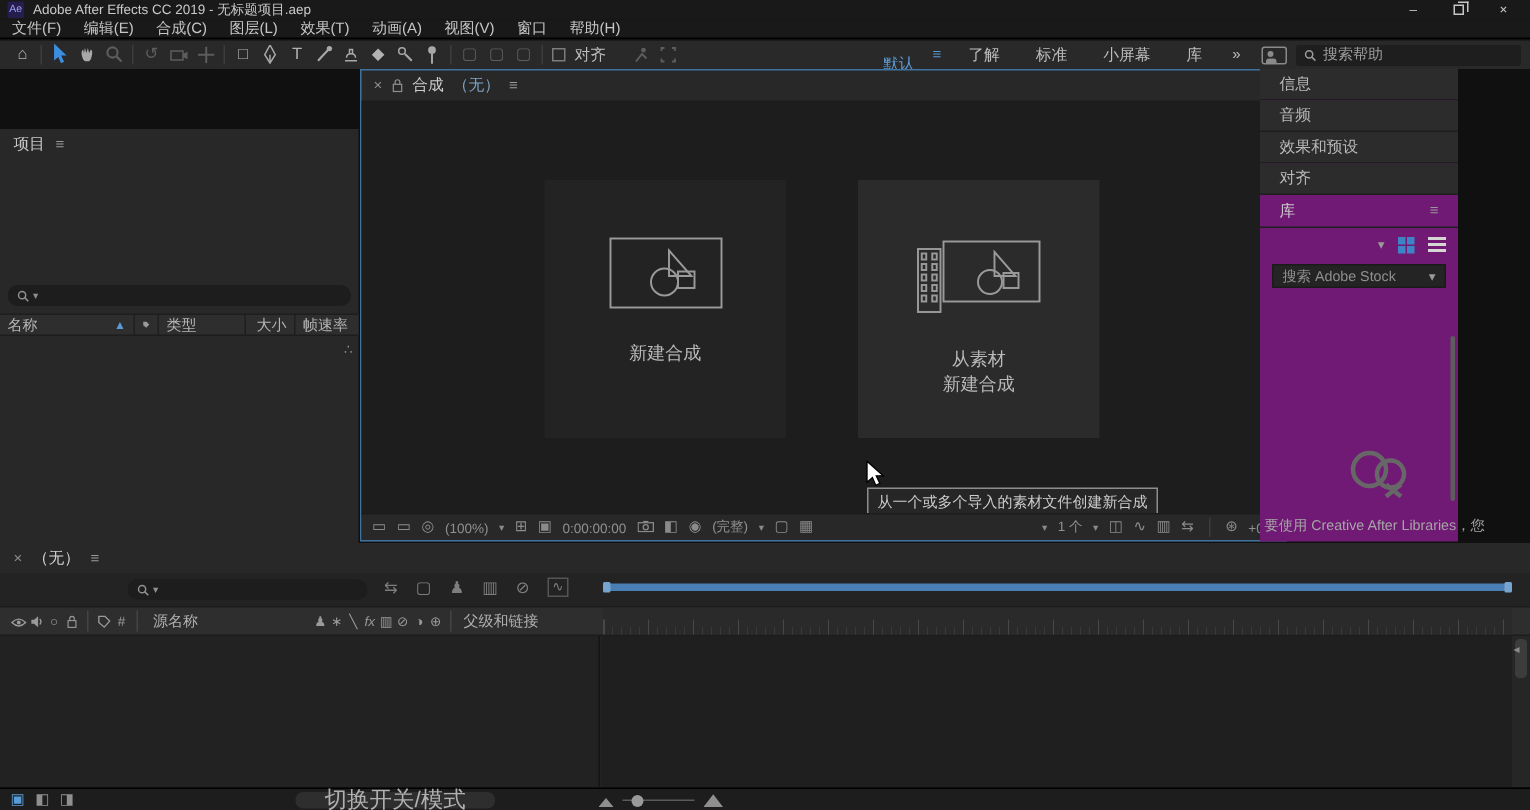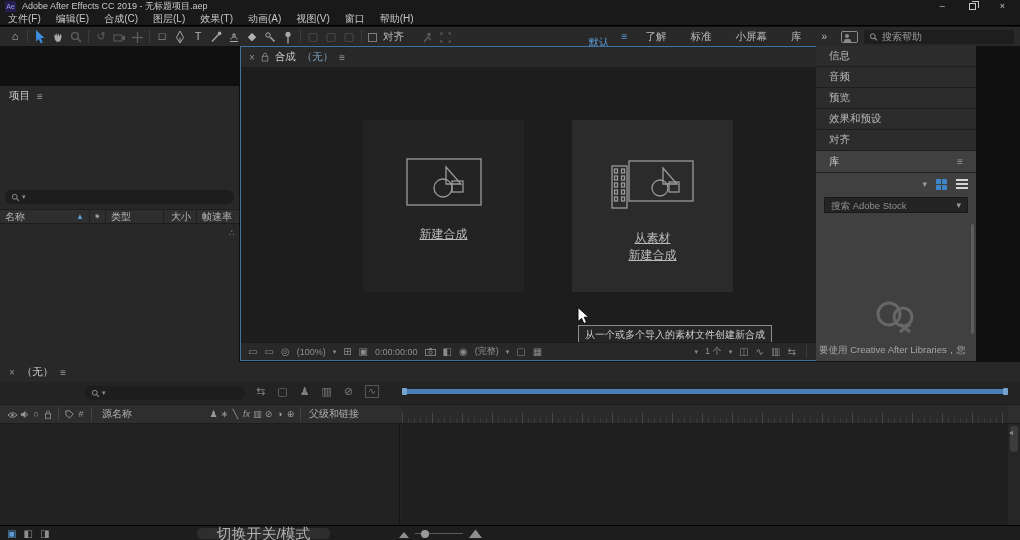--- a/index.html
+++ b/index.html
@@ -55,29 +55,29 @@
 
   .comp-panel { position:absolute; left:240px; top:46px; width:618px; height:315px; background:#282828; border:1px solid #3f739f; }
   .comp-tabrow { height:20px; display:flex; align-items:center; gap:6px; padding:0 8px; font-size:10.5px; }
   .comp-tab-close { color:#8f8f8f; font-size:10px; }
   .comp-tab-label { color:#cdcdcd; }
   .comp-tab-name { color:#7fa3c4; }
   .viewer { position:absolute; left:0; top:20px; width:616px; height:276px; background:#1d1d1d; overflow:hidden; }
   .comp-card { position:absolute; width:161px; height:172px; background:#232323; text-align:center; cursor:pointer; }
   .comp-card.hover { background:#2b2b2b; }
   .card-icon { margin-top:38px; }
-  .card-label { margin-top:16px; font-size:12px; color:#bababa; line-height:1.45;text-decoration:underline; }
+  .card-label { margin-top:16px; font-size:12px; color:#bababa; line-height:1.45; }
   .comp-bottom { position:absolute; left:0; bottom:0; width:616px; height:18px; background:#282828; border-top:1px solid #1c1c1c; display:flex; align-items:center; gap:7px; padding:0 7px; font-size:9px; color:#8a8a8a; white-space:nowrap; overflow:hidden; }
   .cb-ic { font-size:10px; color:#8a8a8a; line-height:1; }
   .cb-txt { font-size:9px; color:#909090; }
   .cb-caret { font-size:7px; color:#8a8a8a; }
   .cursor-arrow { position:absolute; left:336px; top:240px; }
   .tooltip { position:absolute; left:337px; top:258px; background:#262626; border:1px solid #8d8d8d; color:#cdcdcd; font-size:10px; padding:2px 6px; white-space:nowrap; }
 
-  .sidebar { position:absolute; left:816px; top:46px; width:160px; height:315px; background:#404040; }
+  .sidebar { position:absolute; left:840px; top:46px; width:132px; height:315px; background:#701a75; }
   .side-row { height:21px; display:flex; align-items:center; padding:0 13px; font-size:10.5px; color:#b8b8b8; border-bottom:1px solid #1e1e1e; background:#2c2c2c; }
   .lib-head { height:22px; display:flex; align-items:center; justify-content:space-between; padding:0 13px; font-size:10.5px; color:#c9c9c9; border-bottom:1px solid #1e1e1e; }
   .lib-controls { height:22px; display:flex; align-items:center; justify-content:flex-end; gap:9px; padding:0 8px; }
   .lib-caret { color:#9a9a9a; font-size:9px; }
   .grid-ic { width:11px; height:11px; display:grid; grid-template-columns:5px 5px; grid-template-rows:5px 5px; gap:1px; }
   .grid-ic span { background:#3d84c6; }
   .list-ic { width:12px; display:flex; flex-direction:column; gap:2px; }
   .list-ic span { height:2px; background:#d5d5d5; }
   .lib-search { margin:2px 8px; height:16px; background:#242424; border:1px solid #1a1a1a; display:flex; align-items:center; padding:0 6px; justify-content:space-between; }
   .lib-search input { background:transparent; border:none; outline:none; width:100%; font-size:9.5px; color:#8f8f8f; font-family:inherit; }
@@ -411,21 +411,20 @@
       <span class="cb-ic">⇆</span>
       <span class="tb-sep"></span>
       <span class="cb-ic">⊛</span>
       <span class="cb-txt">+0.0</span>
     </div>
   </div>
 
   <div class="sidebar">
     <div class="side-row">信息</div>
     <div class="side-row">音频</div>
-    <div class="side-row">预览</div>
     <div class="side-row">效果和预设</div>
     <div class="side-row">对齐</div>
     <div class="lib-head">
       <span>库</span>
       <span class="hamburger">≡</span>
     </div>
     <div class="lib-controls">
       <span class="lib-caret">▾</span>
       <span class="grid-ic">
           <span></span>

